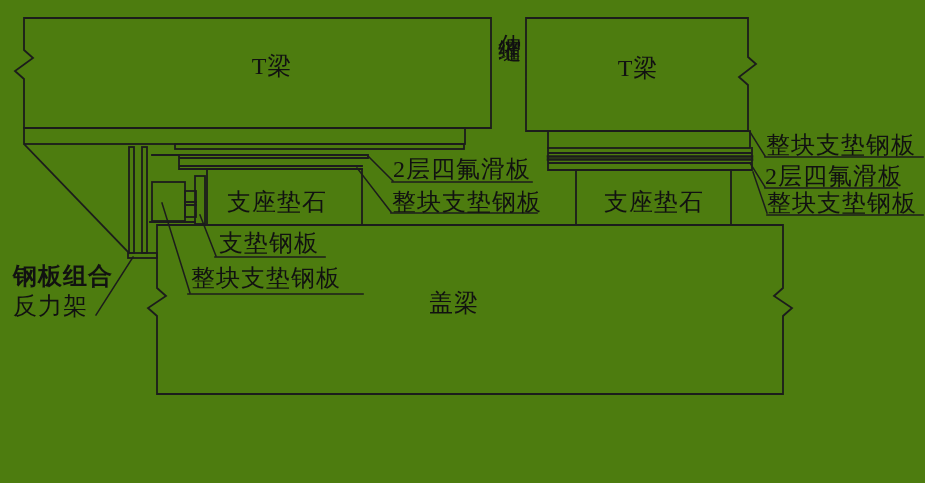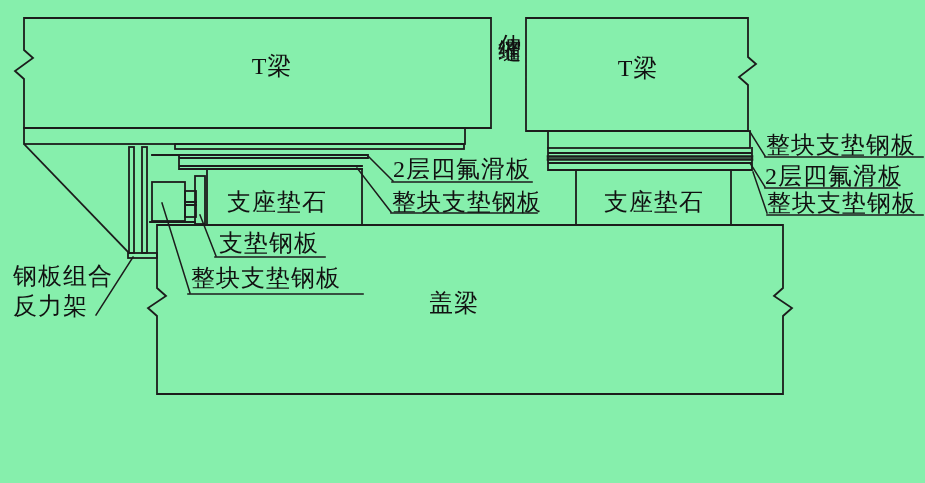--- a/index.html
+++ b/index.html
@@ -1,19 +1,19 @@
 <!DOCTYPE html>
 <html><head>
 <meta charset="utf-8">
 <style>
   html,body{margin:0;padding:0;background:#ffffff;}
   .stage{
     position:relative;
     width:925px;height:483px;
-    background:#86efac;
+    background:#4d7c0f;
     overflow:hidden;
     font-family:"Liberation Serif","DejaVu Serif",serif;
   }
   .stage svg{position:absolute;left:0;top:0;}
   .lbl{
     position:absolute;
     color:#111111;
     font-size:24px;
     line-height:1.05;
     letter-spacing:1px;
@@ -99,19 +99,19 @@
   <div class="lbl" style="left:767px;top:191px;">整块支垫钢板</div>
 
   <div class="lbl ctr" style="left:217px;top:190px;width:120px;">支座垫石</div>
 
   <div class="lbl ctr" style="left:594px;top:190px;width:120px;">支座垫石</div>
 
   <div class="lbl" style="left:219px;top:231px;text-align:center;">支垫钢板</div>
 
   <div class="lbl" style="left:191px;top:266px;">整块支垫钢板</div>
 
-  <div class="lbl" style="left:13px;top:264px;">钢板组合</div>
+  <div class="lbl" style="left:13px;top:264px;font-weight:bold;">钢板组合</div>
 
   <div class="lbl" style="left:13px;top:294px;">反力架</div>
 
   <div class="lbl ctr" style="left:404px;top:291px;width:100px;">盖梁</div>
 
 </div>
 
 </body></html>

